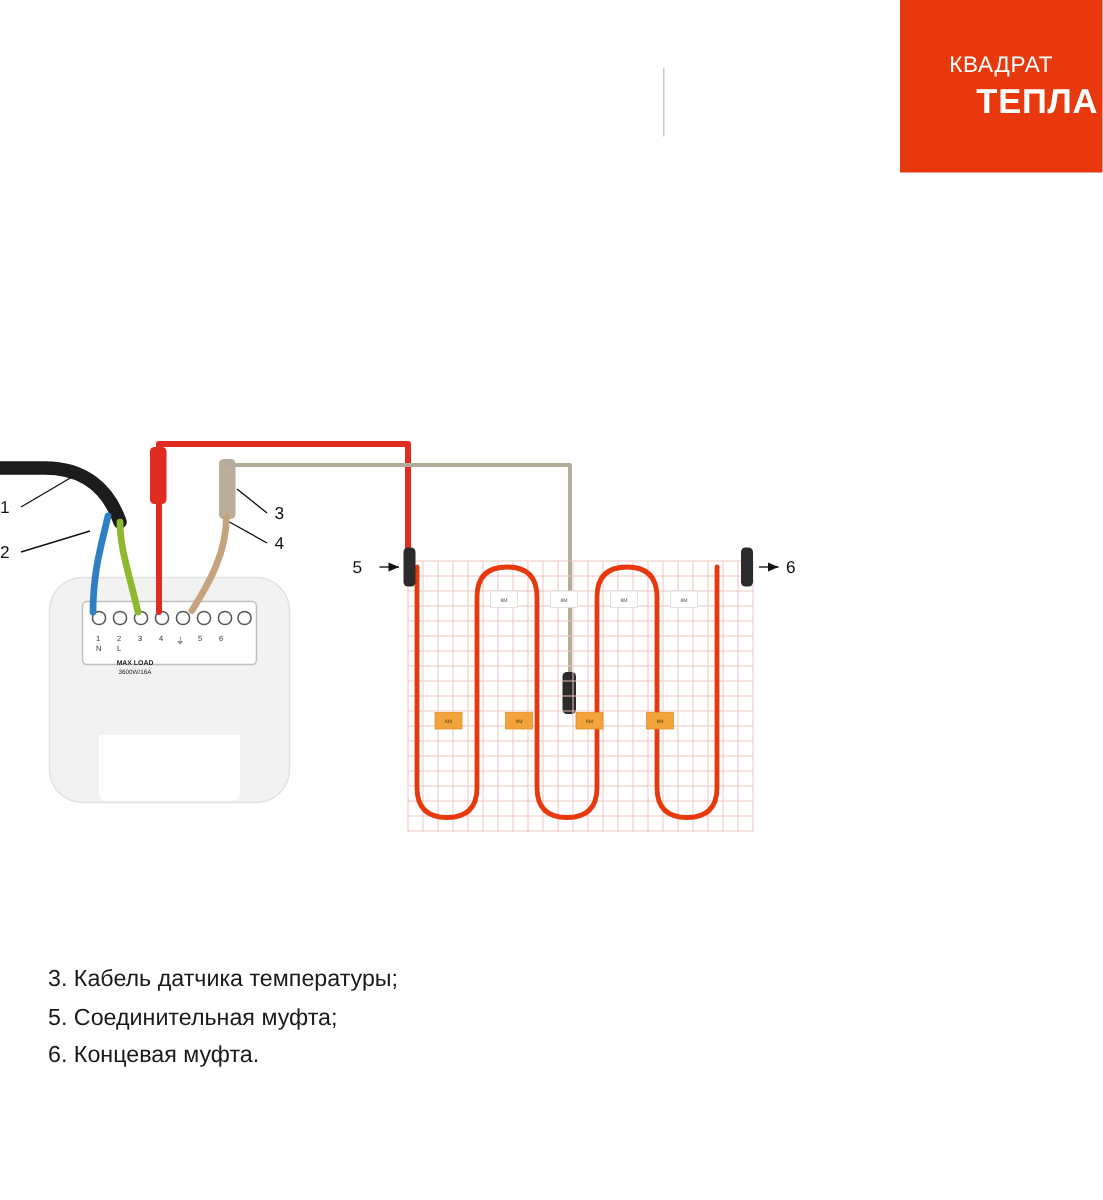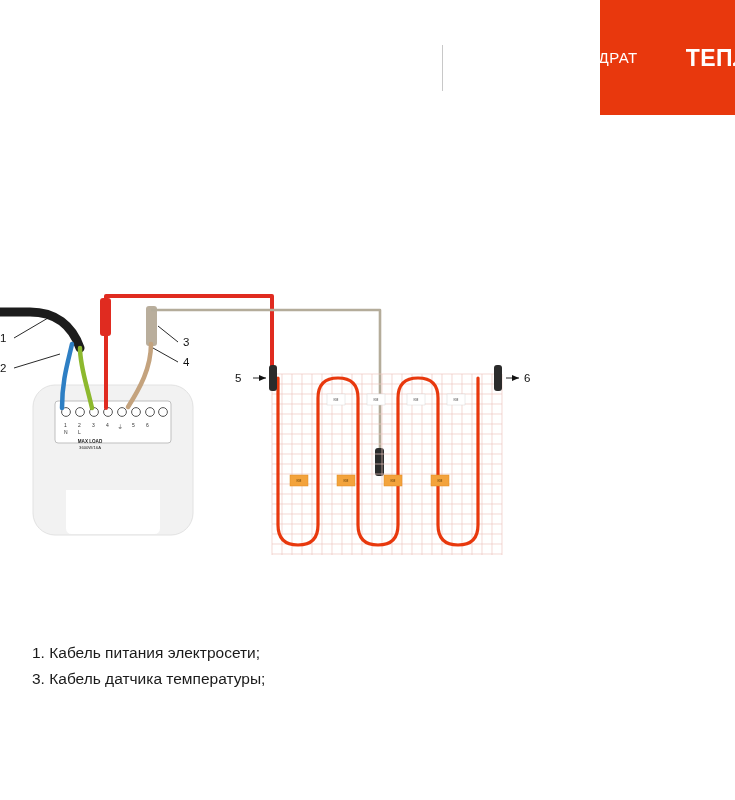--- a/index.html
+++ b/index.html
@@ -62,21 +62,21 @@
   }
   #red-badge {
     position: absolute;
     right: 0;
     top: 0;
     width: 135px;
     height: 115px;
     background: #e8380d;
     color: #ffffff;
     display: flex;
-    flex-direction: row;
+    flex-direction: column;
     align-items: center;
     justify-content: center;
   }
   #red-badge .l1 {
     font-size: 15px;
     letter-spacing: 0.5px;
     font-weight: normal;
   }
   #red-badge .l2 {
     font-size: 23px;
@@ -276,15 +276,16 @@
   <text class="callout-num" x="0" y="72">1</text>
   <text class="callout-num" x="0" y="102">2</text>
   <text class="callout-num" x="183" y="76">3</text>
   <text class="callout-num" x="183" y="96">4</text>
   <text class="callout-num" x="235" y="112">5</text>
   <text class="callout-num" x="524" y="112">6</text>
 </svg>
 </div>
 
 <div id="legend">
-  <div class="legend-item">1. Кабель питания электросети;</div>
   <div class="legend-item">3. Кабель датчика температуры;</div>
+  <div class="legend-item">5. Соединительная муфта;</div>
+  <div class="legend-item">6. Концевая муфта.</div>
 </div>
 
 </body></html>

